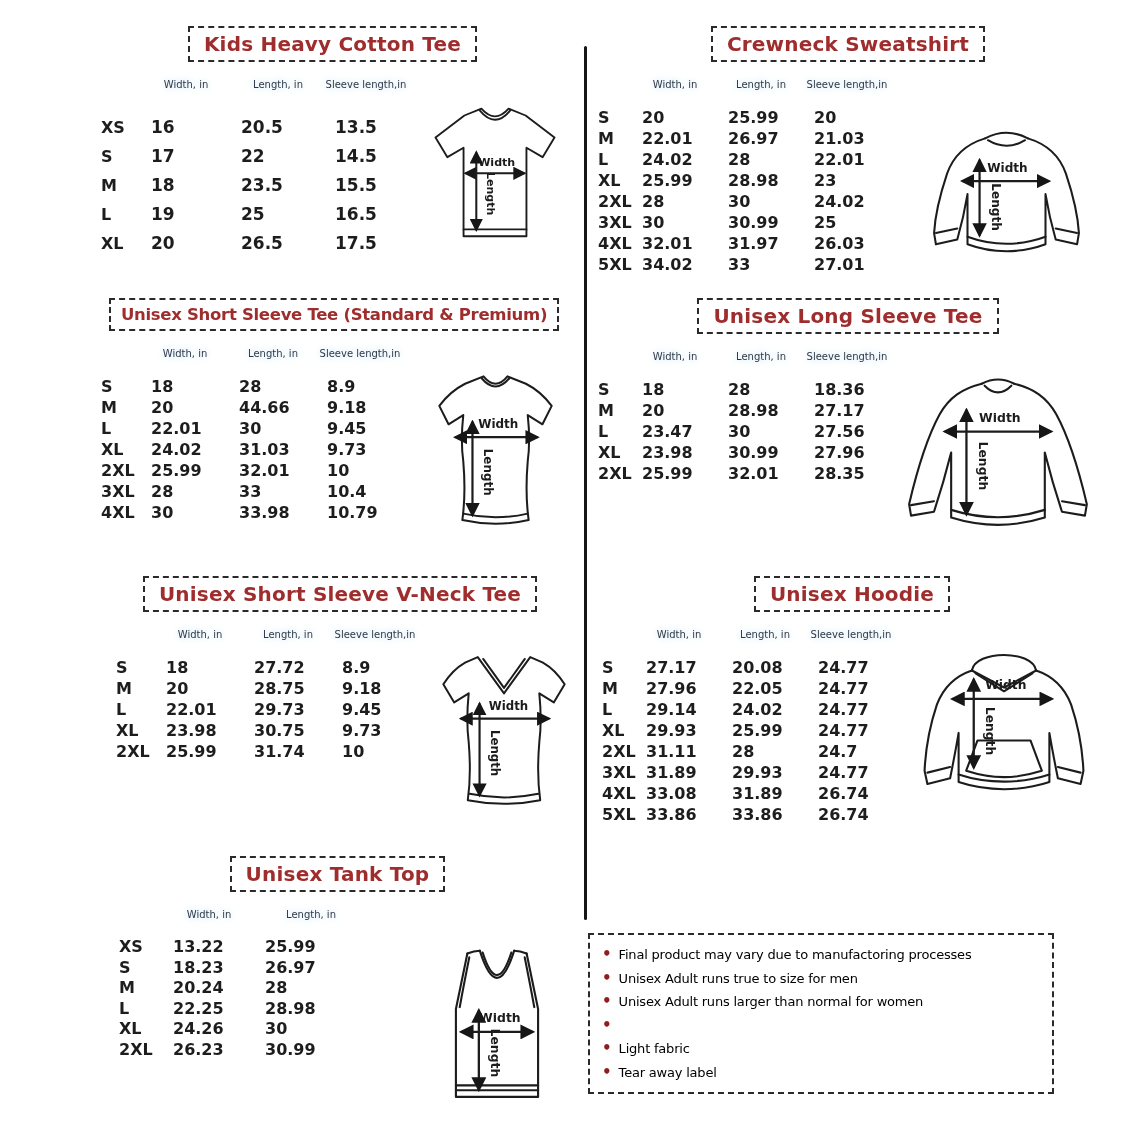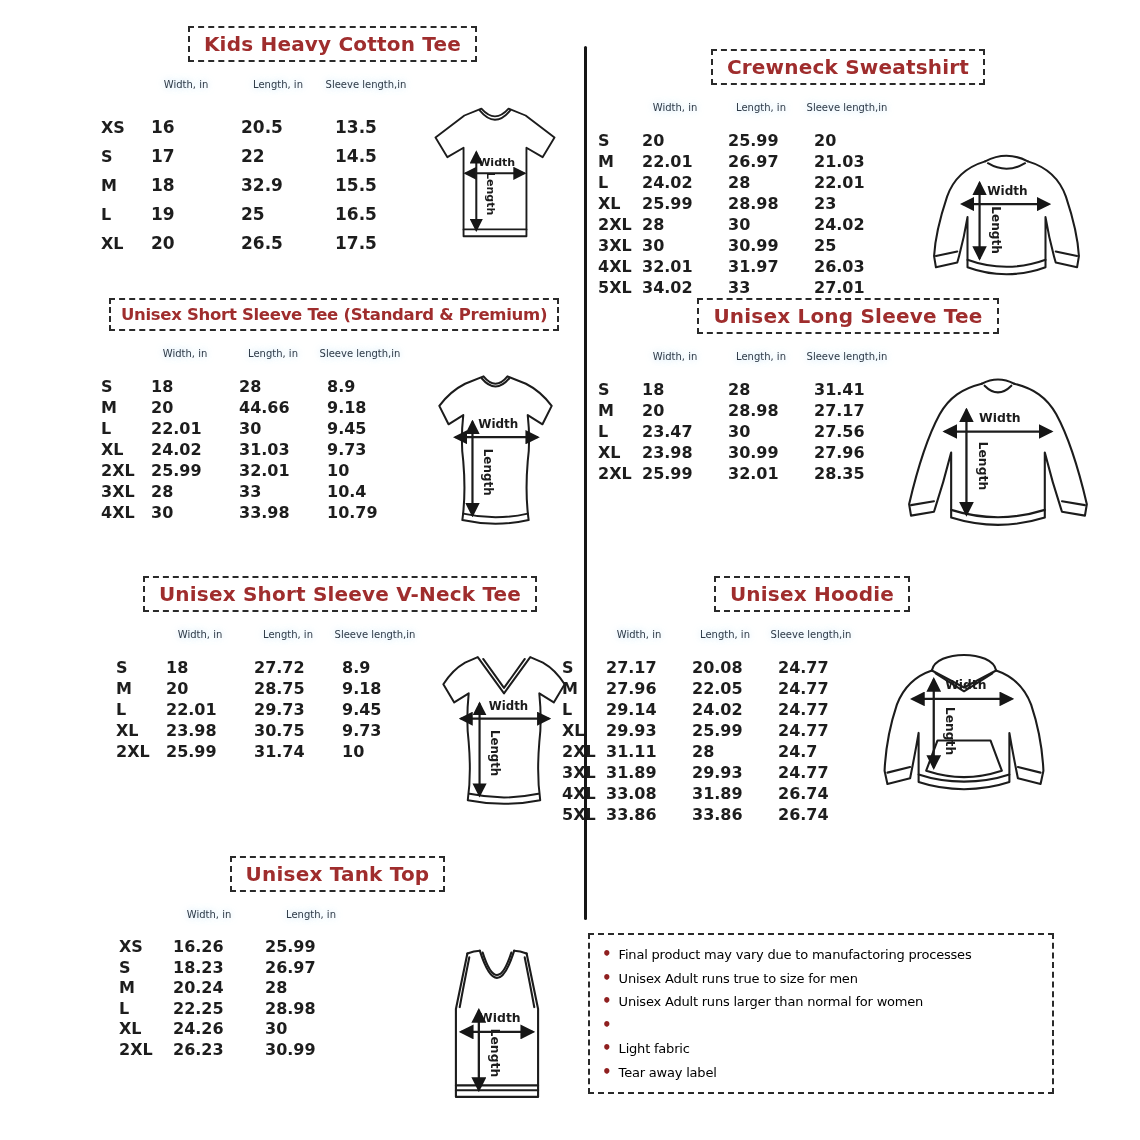--- a/index.html
+++ b/index.html
@@ -5,25 +5,25 @@
   html,body{margin:0;padding:0;background:#fff;}
   .page{position:relative;width:1140px;height:1108px;background:#ffffff;overflow:hidden;
         font-family:"DejaVu Sans",sans-serif;color:var(--ink,#1d1d1d);}
 
   
   .vdivider{position:absolute;left:584px;top:46px;width:3px;height:874px;background:#161616;border-radius:2px;}
 
   
   .panel{position:absolute;display:flex;flex-direction:column;}
   .p-kids  {left:85px;  top:26px;  width:495px;}
-  .p-crew  {left:592px; top:26px;  width:512px;margin-top:23px;}
+  .p-crew  {left:592px; top:26px;  width:512px;}
   .p-short {left:85px;  top:298px; width:498px;}
   .p-long  {left:592px; top:298px; width:512px;}
   .p-vneck {left:100px; top:576px; width:480px;justify-content:space-between;}
-  .p-hoodie{left:556px; top:576px; width:512px;}
+  .p-hoodie{left:596px; top:576px; width:512px;}
   .p-tank  {left:95px;  top:856px; width:485px;}
 
   .title{align-self:center;display:inline-block;border:2.5px dashed #2a2a2a;background:#fff;
          color:var(--title-red,#9f2d2d);font-weight:bold;font-size:20px;letter-spacing:.2px;
          padding:4px 14px;white-space:nowrap;}
   .p-short .title{font-size:16.5px;letter-spacing:-.3px;padding:5px 10px;text-align:right;}
 
   .content{display:flex;flex-direction:row;margin-top:14px;}
   .table{margin-left:16px;}
   .p-crew .table,.p-long .table,.p-hoodie .table{margin-left:6px;}
@@ -98,21 +98,21 @@
           </div>
           <div class="trow">
             <div class="cell size">S</div>
             <div class="cell val">17</div>
             <div class="cell val">22</div>
             <div class="cell val">14.5</div>
           </div>
           <div class="trow">
             <div class="cell size">M</div>
             <div class="cell val">18</div>
-            <div class="cell val">32.9</div>
+            <div class="cell val">23.5</div>
             <div class="cell val">15.5</div>
           </div>
           <div class="trow">
             <div class="cell size">L</div>
             <div class="cell val">19</div>
             <div class="cell val">25</div>
             <div class="cell val">16.5</div>
           </div>
           <div class="trow">
             <div class="cell size">XL</div>
@@ -285,21 +285,21 @@
           <div class="trow thead">
             <div class="hcell size-h"></div>
             <div class="hcell">Width, in</div>
             <div class="hcell">Length, in</div>
             <div class="hcell">Sleeve length,in</div>
           </div>
           <div class="trow">
             <div class="cell size">S</div>
             <div class="cell val">18</div>
             <div class="cell val">28</div>
-            <div class="cell val">31.41</div>
+            <div class="cell val">18.36</div>
           </div>
           <div class="trow">
             <div class="cell size">M</div>
             <div class="cell val">20</div>
             <div class="cell val">28.98</div>
             <div class="cell val">27.17</div>
           </div>
           <div class="trow">
             <div class="cell size">L</div>
             <div class="cell val">23.47</div>
@@ -473,21 +473,21 @@
     <div class="title">Unisex Tank Top</div>
     <div class="content">
       <div class="table">
           <div class="trow thead">
             <div class="hcell size-h"></div>
             <div class="hcell">Width, in</div>
             <div class="hcell">Length, in</div>
           </div>
           <div class="trow">
             <div class="cell size">XS</div>
-            <div class="cell val">16.26</div>
+            <div class="cell val">13.22</div>
             <div class="cell val">25.99</div>
           </div>
           <div class="trow">
             <div class="cell size">S</div>
             <div class="cell val">18.23</div>
             <div class="cell val">26.97</div>
           </div>
           <div class="trow">
             <div class="cell size">M</div>
             <div class="cell val">20.24</div>

